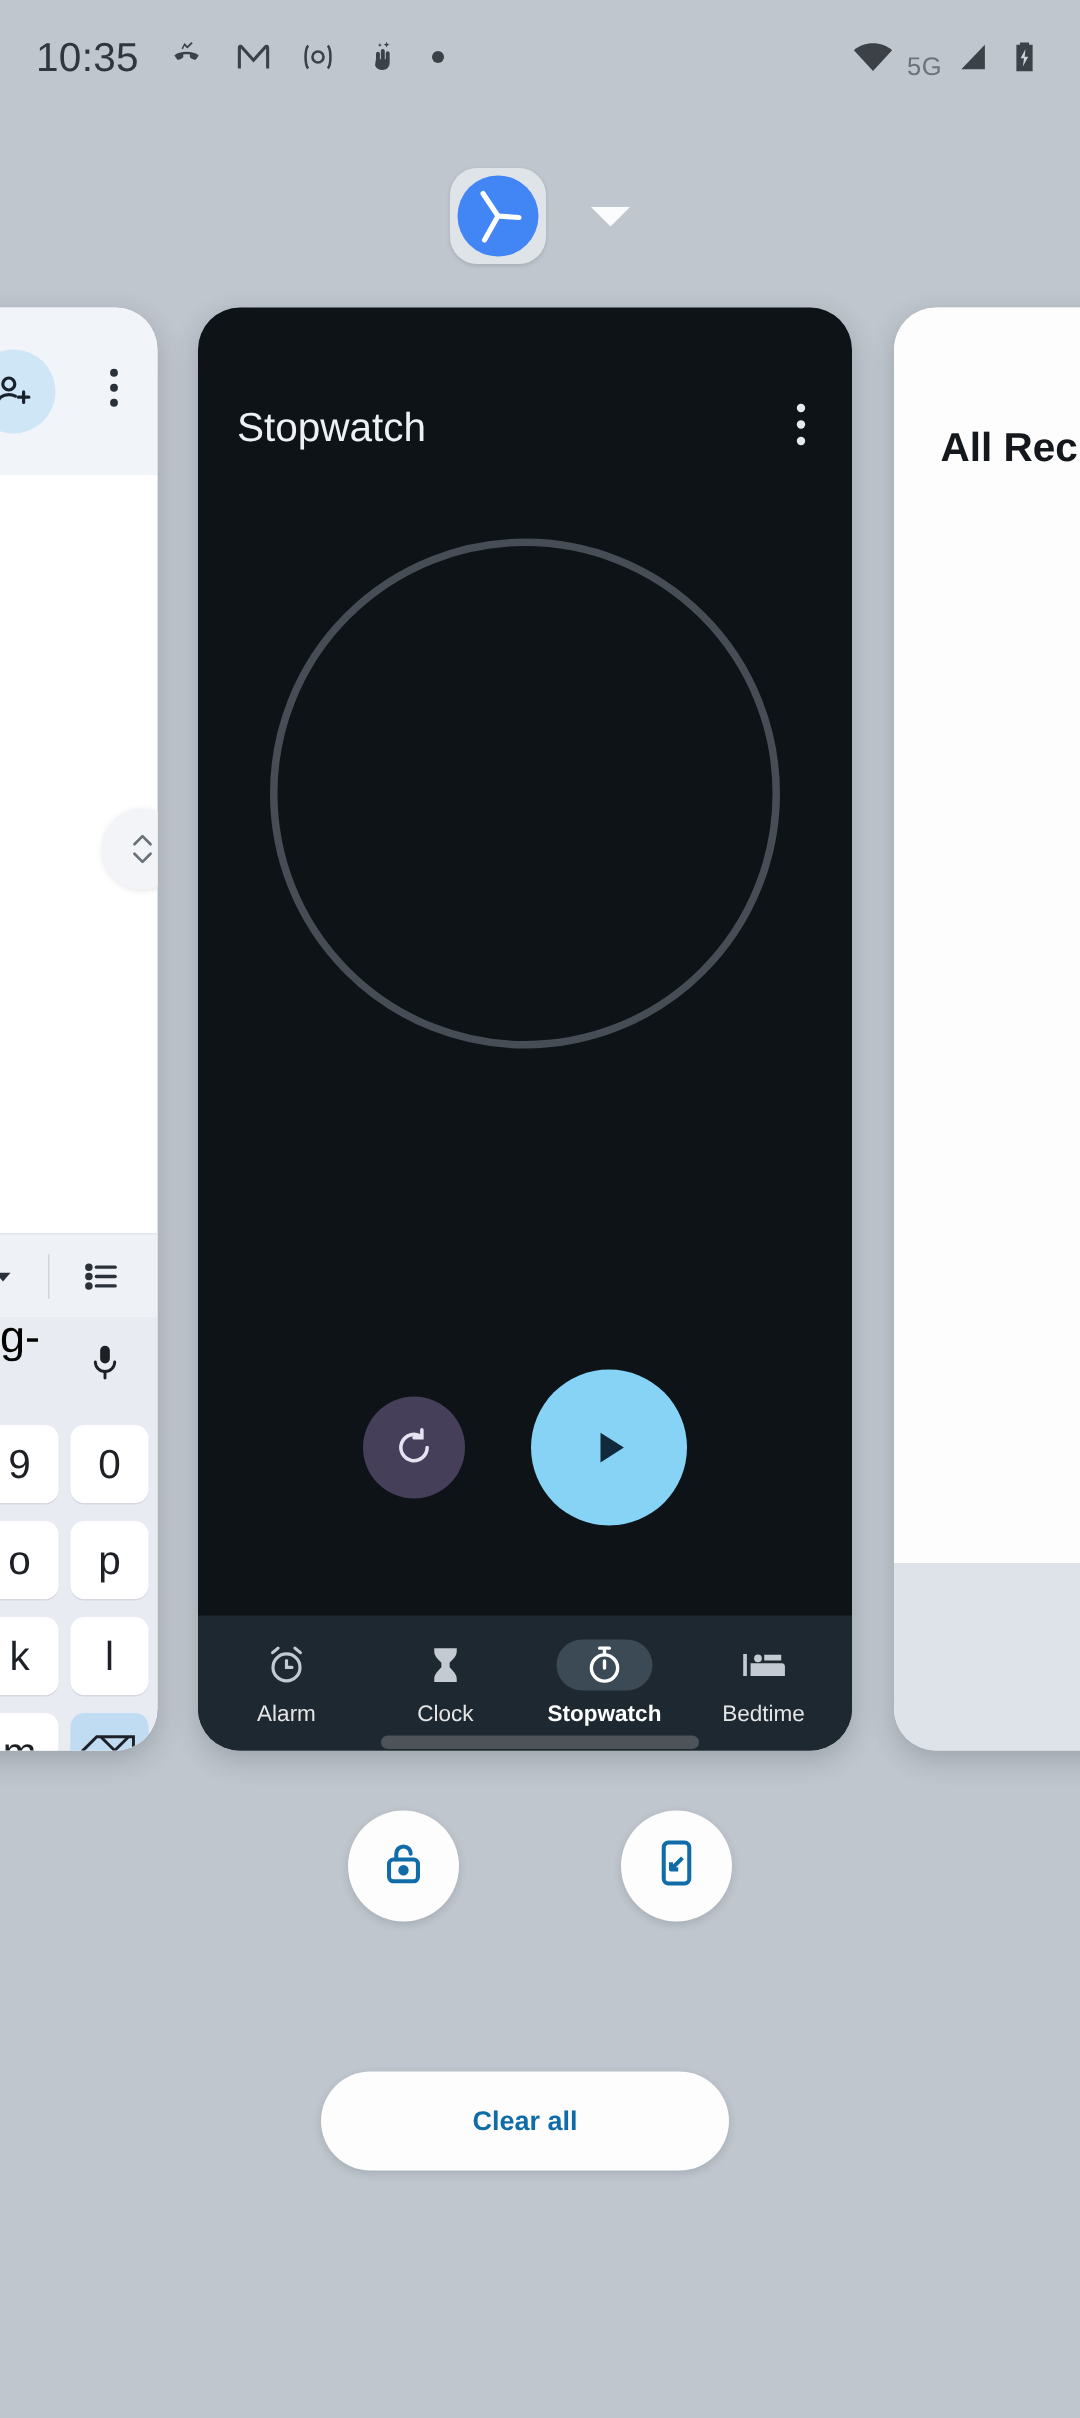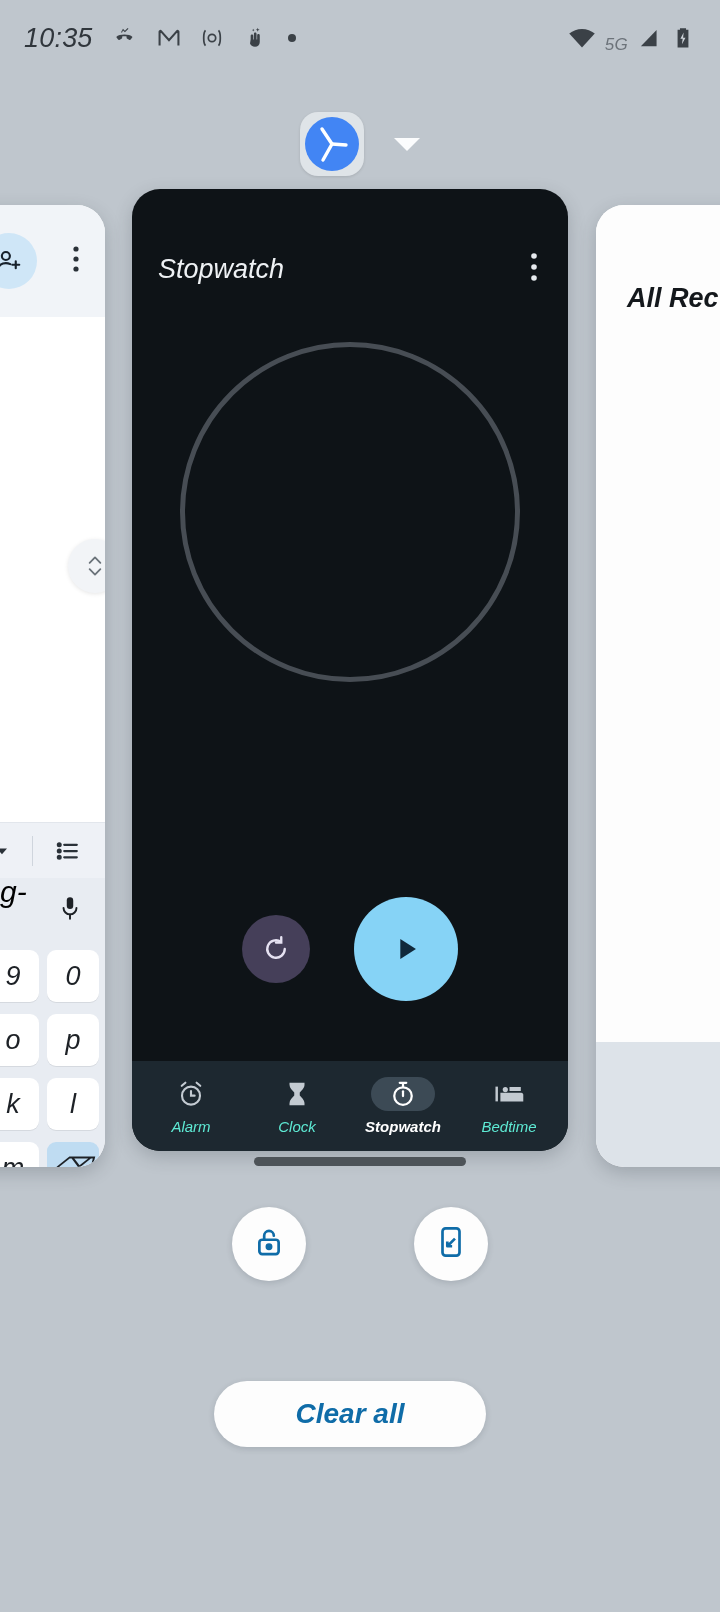--- a/index.html
+++ b/index.html
@@ -2,21 +2,21 @@
 <html><head>
 <meta charset="utf-8">
 <style>
   * { box-sizing: border-box; margin: 0; padding: 0; }
   html, body {
     width: 720px; height: 1612px;
     background: #bfc6cd;
     font-family: "Liberation Sans", sans-serif;
     overflow: hidden;
   }
-  #root { position: relative; width: 720px; height: 1188px; font-style: italic; }
+  #root { position: relative; width: 720px; height: 1188px; }
 
   
   .statusbar {
     position: absolute; top: 0; left: 0; width: 720px; height: 76px;
     display: flex; align-items: center;
     padding: 0 24px;
     color: #3b4147;
   }
   .sb-clock { font-size: 27px; letter-spacing: .2px; color: #30363c; font-weight: 400; }
   .sb-left-icons { display: flex; align-items: center; gap: 17px; margin-left: 20px; }
@@ -93,21 +93,21 @@
   .key.fn { background: #bfdcf2; }
 
   
   #card-right { left: 596px; top: 205px; width: 230px; height: 962px; background: #ffffff; }
   .rc-title { font-size: 27px; font-weight: bold; color: #14181c; padding: 78px 0 0 31px; white-space: nowrap; }
   .rc-white { height: 837px; background: #fdfdfd; }
   .rc-grey { height: 125px; background: #dde3e9; }
 
   
   #card-center {
-    left: 132px; top: 189px; width: 436px; height: 962px;
+    left: 132px; top: 205px; width: 436px; height: 962px;
     background: #0e1317;
   }
   .sw-header {
     display: flex; align-items: center; justify-content: space-between;
     padding: 62px 30px 0 26px;
   }
   .sw-title { font-size: 27px; color: #eef1f4; }
   .sw-ring-wrap {
     position: relative; margin: 55px auto 0 auto;
     width: 340px; height: 340px;
@@ -142,21 +142,21 @@
     background: #1d2830;
     display: flex; align-items: center; justify-content: space-around;
     padding: 0 6px;
   }
   .nav-item { display: flex; flex-direction: column; align-items: center; width: 84px; }
   .nav-pillbox {
     width: 64px; height: 34px; border-radius: 17px;
     display: flex; align-items: center; justify-content: center;
   }
   .nav-item.active .nav-pillbox { background: #3c4a55; }
-  .nav-label { font-size: 15px; color: #5eead4; margin-top: 7px; white-space: nowrap; }
+  .nav-label { font-size: 15px; color: #e5e5e5; margin-top: 7px; white-space: nowrap; }
   .nav-item.active .nav-label { color: #ffffff; font-weight: bold; }
 
   
   .actions {
     position: absolute; top: 1207px; left: 0; width: 720px;
     display: flex; justify-content: center; gap: 108px;
   }
   .action-btn {
     width: 74px; height: 74px; border-radius: 50%; background: #fdfdfd;
     display: flex; align-items: center; justify-content: center;
@@ -164,21 +164,21 @@
   }
 
   
   .clear-all {
     position: absolute; top: 1381px; left: 214px;
     width: 272px; height: 66px; border-radius: 33px;
     background: #fdfdfd;
     display: flex; align-items: center; justify-content: center;
     box-shadow: 0 2px 6px rgba(40,50,60,.16);
   }
-  .clear-all span { font-size: 28px; font-weight: bold; color: #0f6ca8; }
+  .clear-all span { font-size: 18px; font-weight: bold; color: #0f6ca8; }
 
   
   .home-bar {
     position: absolute; bottom: 22px; left: 254px;
     width: 212px; height: 9px; border-radius: 5px; background: #4d5358;
   }
 </style>
 </head>
 <body>
 

